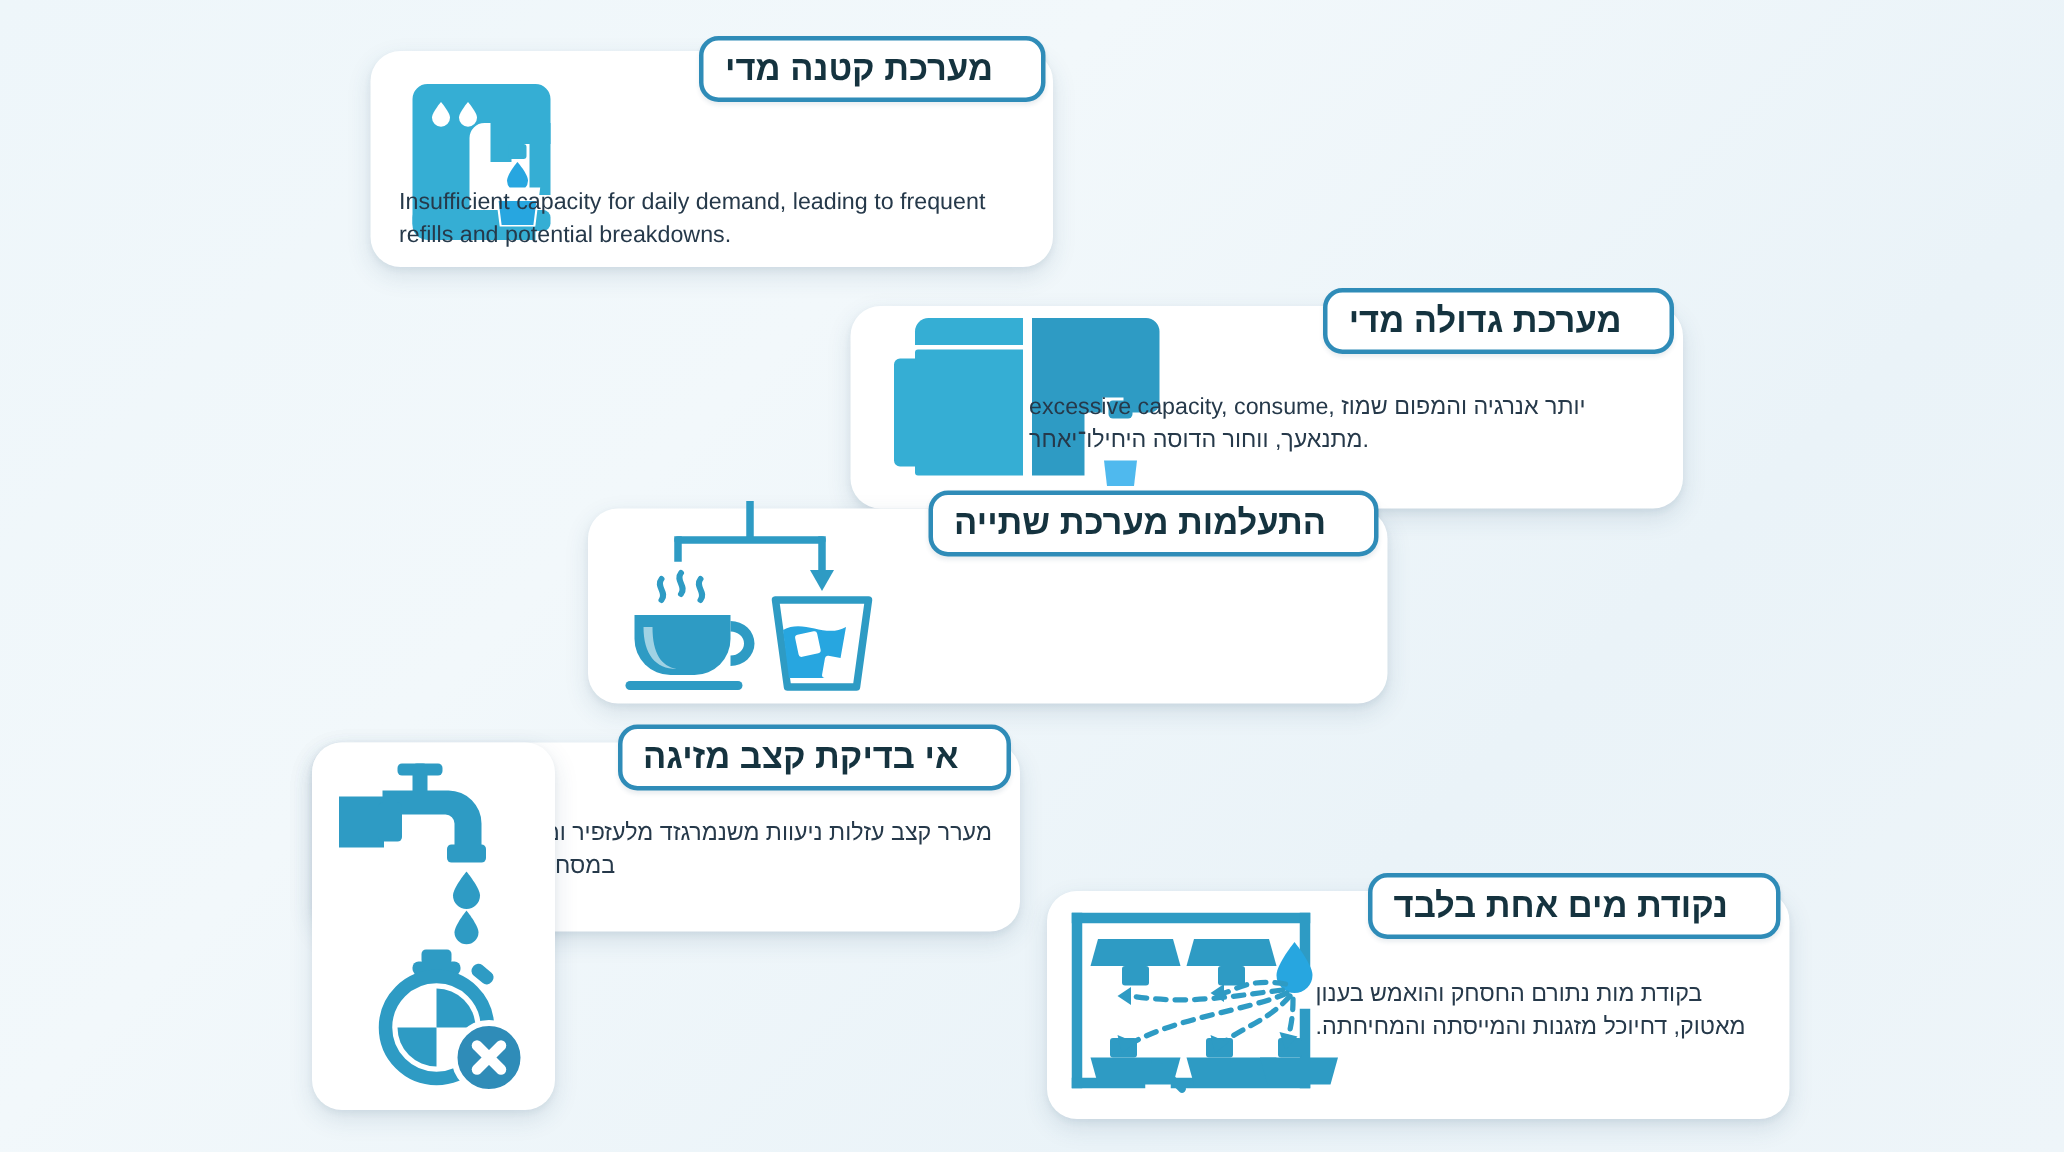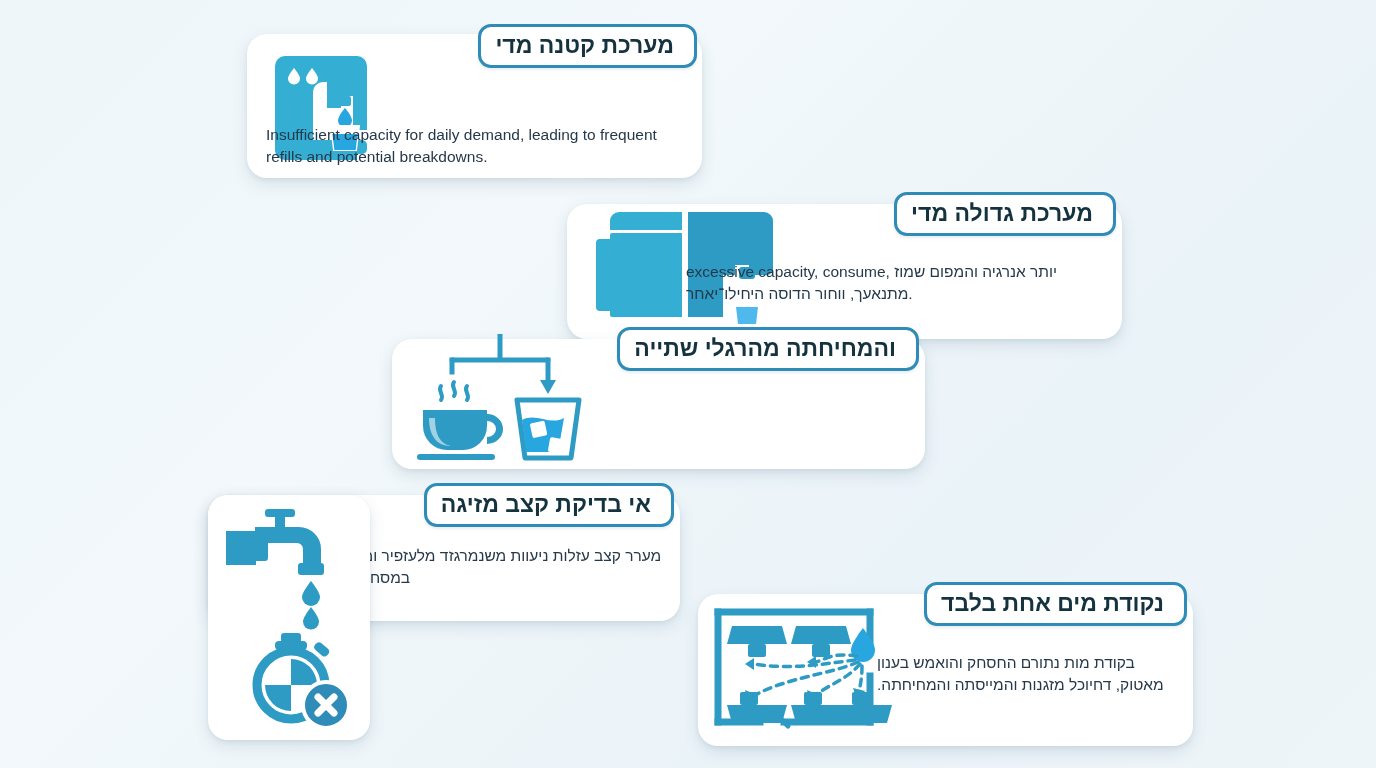--- a/index.html
+++ b/index.html
@@ -49,21 +49,21 @@
 
   
   .title-pill {
     position: absolute;
     display: inline-flex;
     align-items: center;
     justify-content: center;
     background: #ffffff;
     border: 3px solid #2f8cb8;
     border-radius: 13px;
-    padding: 5px 20px 7px 14px;
+    padding: 5px 32px 7px 14px;
     box-sizing: border-box;
     box-shadow: 0 2px 3px rgba(40, 80, 110, 0.10);
   }
   .title-pill .title-text {
     font-size: 23px;
     font-weight: bold;
     color: #15333f;
     direction: rtl;
     unicode-bidi: isolate;
     white-space: nowrap;
@@ -227,21 +227,21 @@
           <rect x="10" y="120" width="78" height="6" rx="3" fill="#2e9bc4"></rect>
 
           <path d="M110 66 h62 l-8 58 h-46 z" fill="none" stroke="#2e9bc4" stroke-width="5" stroke-linejoin="round"></path>
           <path d="M115 86 c14 -8 28 6 42 -2 l-6 34 h-32 z" fill="#27a6e0"></path>
           <rect x="124" y="88" width="15" height="15" rx="2" fill="#ffffff" transform="rotate(-12 131 95)"></rect>
           <rect x="142" y="104" width="15" height="15" rx="2" fill="#ffffff" transform="rotate(10 149 111)"></rect>
         </svg>
       </div>
 
       <div class="title-pill">
-        <span class="title-text">והמחיחתה מהרגלי שתייה</span>
+        <span class="title-text">התעלמות מערכת שתייה</span>
       </div>
 
     </div>
   </div>
 
   <div class="card" id="card-4">
     <div class="card-inner">
       <div class="title-pill">
         <span class="title-text">אי בדיקת קצב מזיגה</span>
       </div>

